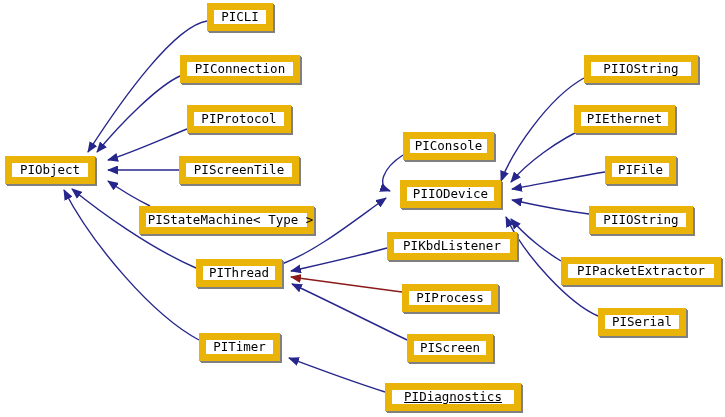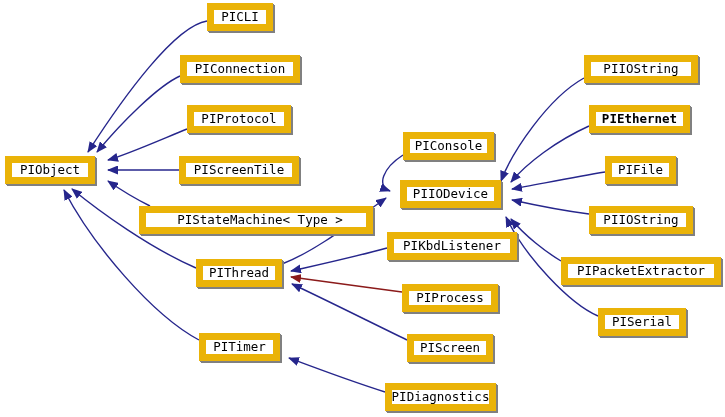--- a/index.html
+++ b/index.html
@@ -86,21 +86,21 @@
       </div>
       <div class="node-box" style="left: 180px; top: 55px; width: 120px; height: 28px;">
         <span class="node-label">PIConnection</span>
       </div>
       <div class="node-box" style="left: 187px; top: 105px; width: 104px; height: 28px;">
         <span class="node-label">PIProtocol</span>
       </div>
       <div class="node-box" style="left: 179px; top: 156px; width: 120px; height: 28px;">
         <span class="node-label">PIScreenTile</span>
       </div>
-      <div class="node-box" style="left: 139px; top: 206px; width: 234px; height: 28px; padding-left: 8px;">
+      <div class="node-box" style="left: 139px; top: 206px; width: 175px; height: 28px; padding-left: 8px;">
         <span class="node-label">PIStateMachine&lt; Type &gt;</span>
       </div>
       <div class="node-box" style="left: 196px; top: 259px; width: 86px; height: 28px;">
         <span class="node-label">PIThread</span>
       </div>
       <div class="node-box" style="left: 199px; top: 333px; width: 81px; height: 28px;">
         <span class="node-label">PITimer</span>
       </div>
       <div class="node-box" style="left: 403px; top: 132px; width: 91px; height: 28px;">
         <span class="node-label">PIConsole</span>
@@ -110,27 +110,27 @@
       </div>
       <div class="node-box" style="left: 387px; top: 232px; width: 130px; height: 28px;">
         <span class="node-label">PIKbdListener</span>
       </div>
       <div class="node-box" style="left: 402px; top: 284px; width: 96px; height: 28px;">
         <span class="node-label">PIProcess</span>
       </div>
       <div class="node-box" style="left: 407px; top: 334px; width: 86px; height: 28px;">
         <span class="node-label">PIScreen</span>
       </div>
-      <div class="node-box" style="left: 385px; top: 383px; width: 111px; height: 28px;">
+      <div class="node-box" style="left: 385px; top: 383px; width: 136px; height: 28px; text-decoration: underline;">
         <span class="node-label">PIDiagnostics</span>
       </div>
       <div class="node-box" style="left: 584px; top: 55px; width: 114px; height: 28px;">
         <span class="node-label">PIIOString</span>
       </div>
-      <div class="node-box" style="left: 589px; top: 105px; width: 101px; height: 28px; font-weight: bold;">
+      <div class="node-box" style="left: 574px; top: 105px; width: 101px; height: 28px;">
         <span class="node-label">PIEthernet</span>
       </div>
       <div class="node-box" style="left: 605px; top: 156px; width: 71px; height: 28px;">
         <span class="node-label">PIFile</span>
       </div>
       <div class="node-box" style="left: 589px; top: 206px; width: 104px; height: 28px;">
         <span class="node-label">PIIOString</span>
       </div>
       <div class="node-box" style="left: 561px; top: 257px; width: 160px; height: 28px;">
         <span class="node-label">PIPacketExtractor</span>

